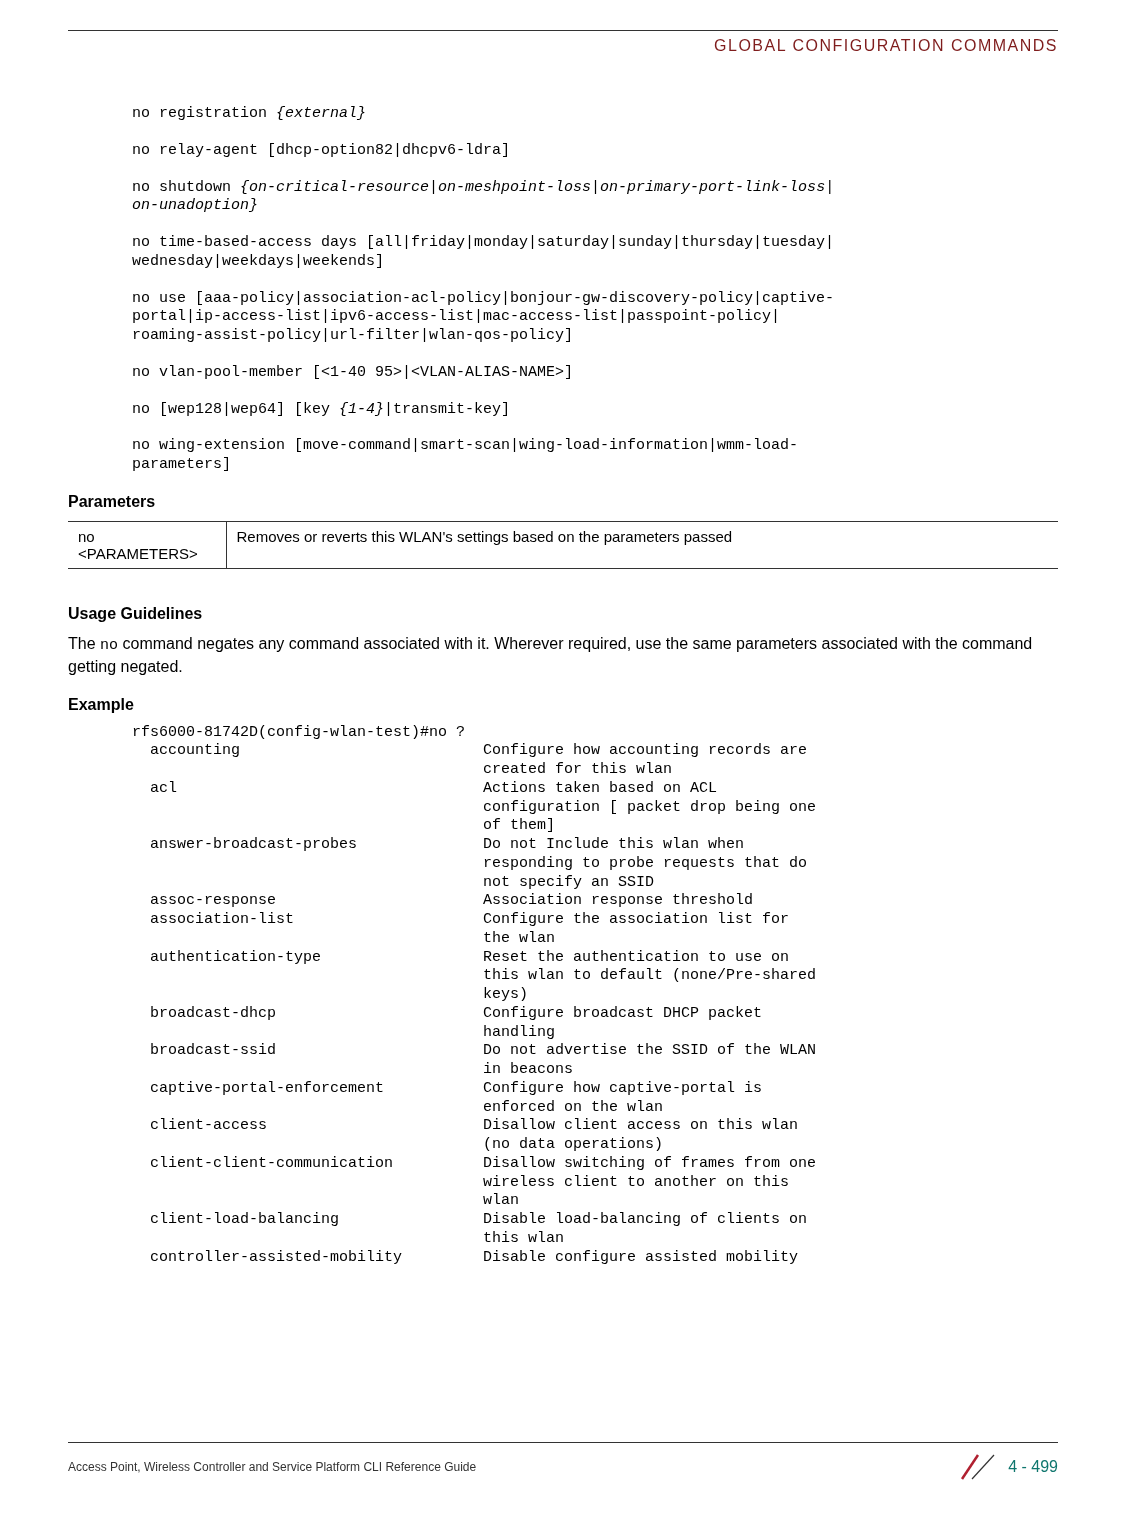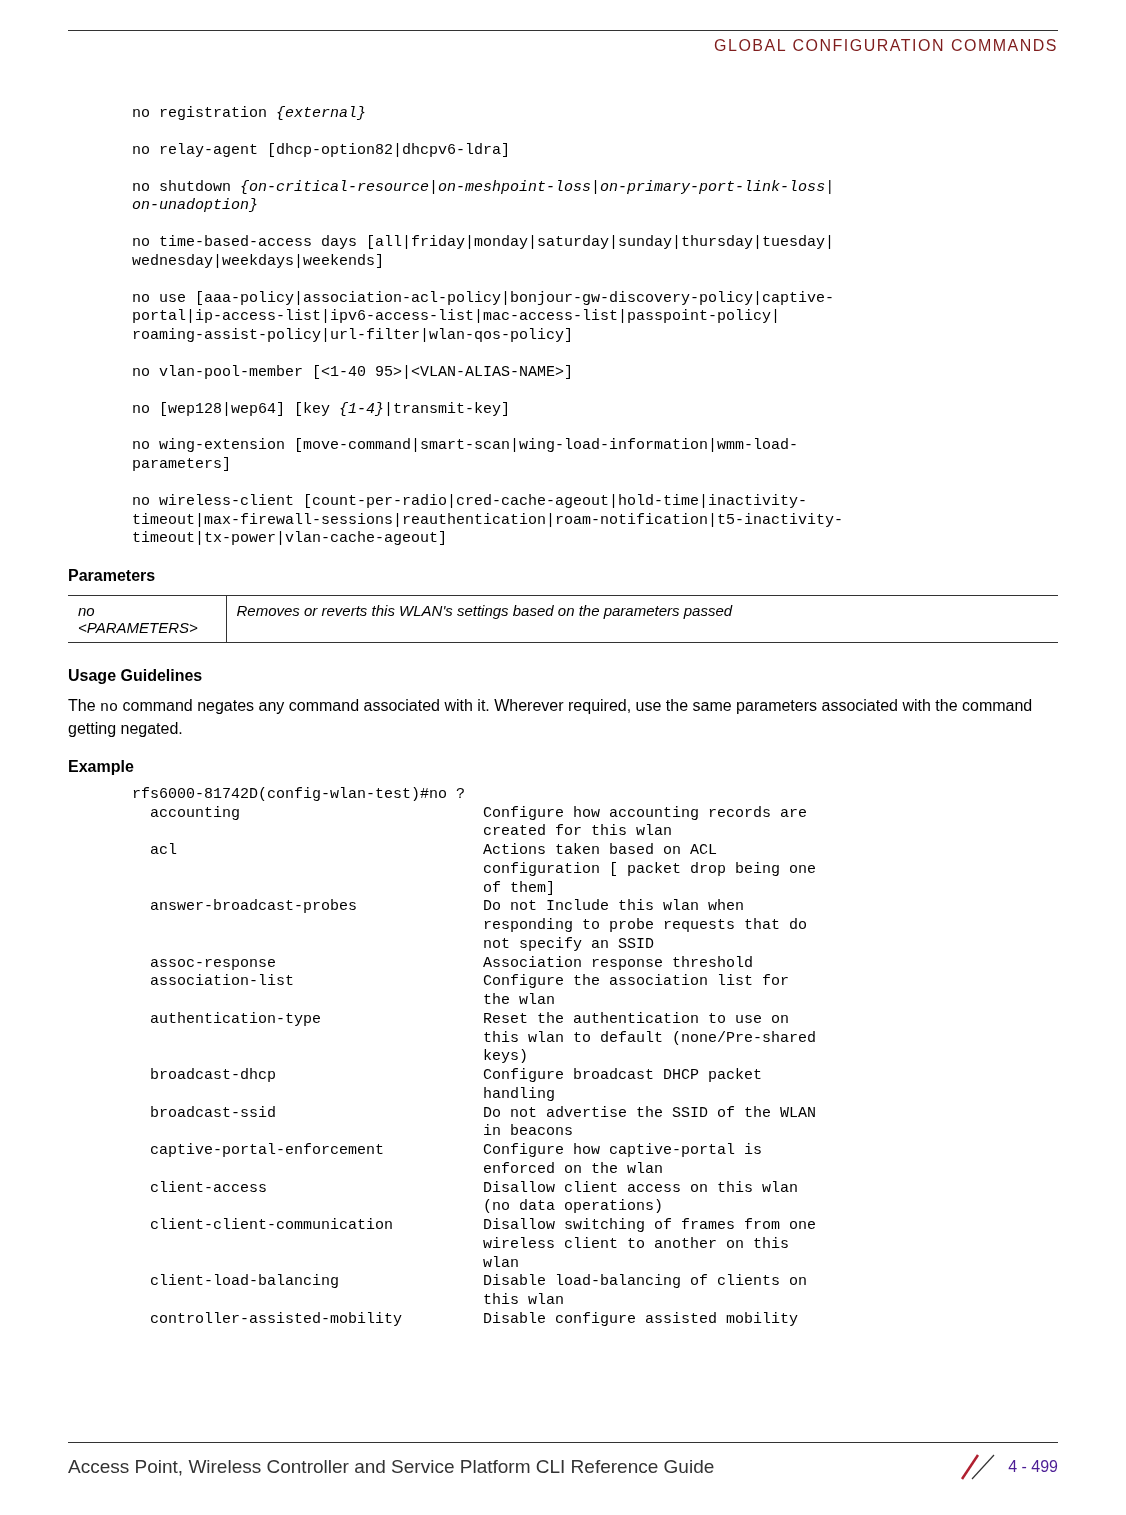--- a/index.html
+++ b/index.html
@@ -32,22 +32,21 @@
     .bullet-line {
       font-family: "Courier New", monospace;
       font-size: 15px;
       margin-left: 0;
       margin-bottom: 8px;
     }
     .param-table {
       border-collapse: collapse;
       width: calc(100% + 64px);
       margin-left: -64px;
-      margin-bottom: 24px;
-      font-style: italic;
+      margin-bottom: 36px;
     }
     .param-table td {
       border-top: 1px solid #333;
       border-bottom: 1px solid #333;
       padding: 6px 10px;
       font-size: 15px;
       vertical-align: top;
     }
     .param-table td.left {
       border-right: 1px solid #333;
@@ -67,22 +66,22 @@
       white-space: pre;
     }
     .ft {
       position: absolute;
       left: 68px;
       right: 68px;
       bottom: 34px;
     }
     .ft-line { border-top: 1px solid #333; margin-bottom: 10px; }
     .ft-row { display: flex; justify-content: space-between; align-items: center; }
-    .ft-left { font-size: 19px; color: #333; }
-    .ft-right { font-size: 16px; color: #4c1d95; display: flex; align-items: center; gap: 12px; }
+    .ft-left { font-size: 12px; color: #333; }
+    .ft-right { font-size: 16px; color: #0f766e; display: flex; align-items: center; gap: 12px; }
     .ft-mark svg { display: block; }
   </style>
 </head>
 <body>
 
 <div class="hd-line"></div>
 <div class="hd-text">GLOBAL CONFIGURATION COMMANDS</div>
 
 <div class="content">
 
@@ -100,23 +99,20 @@
 portal|ip-access-list|ipv6-access-list|mac-access-list|passpoint-policy|
 roaming-assist-policy|url-filter|wlan-qos-policy]</div>
 
   <div class="code-block">no vlan-pool-member [&lt;1-40 95&gt;|&lt;VLAN-ALIAS-NAME&gt;]</div>
 
   <div class="code-block"><span>no [wep128|wep64] [key </span><span class="italic">{1-4}</span><span>|transmit-key]</span></div>
 
   <div class="code-block">no wing-extension [move-command|smart-scan|wing-load-information|wmm-load-
 parameters]</div>
 
-  <div class="code-block">no wireless-client [count-per-radio|cred-cache-ageout|hold-time|inactivity-
-timeout|max-firewall-sessions|reauthentication|roam-notification|t5-inactivity-
-timeout|tx-power|vlan-cache-ageout]</div>
 
   <div class="section-title">Parameters</div>
 
   <table class="param-table">
     <tbody>
         <tr>
       <td class="left">no &lt;PARAMETERS&gt;</td>
       <td>Removes or reverts this WLAN's settings based on the parameters passed</td>
     </tr>
   </tbody>

